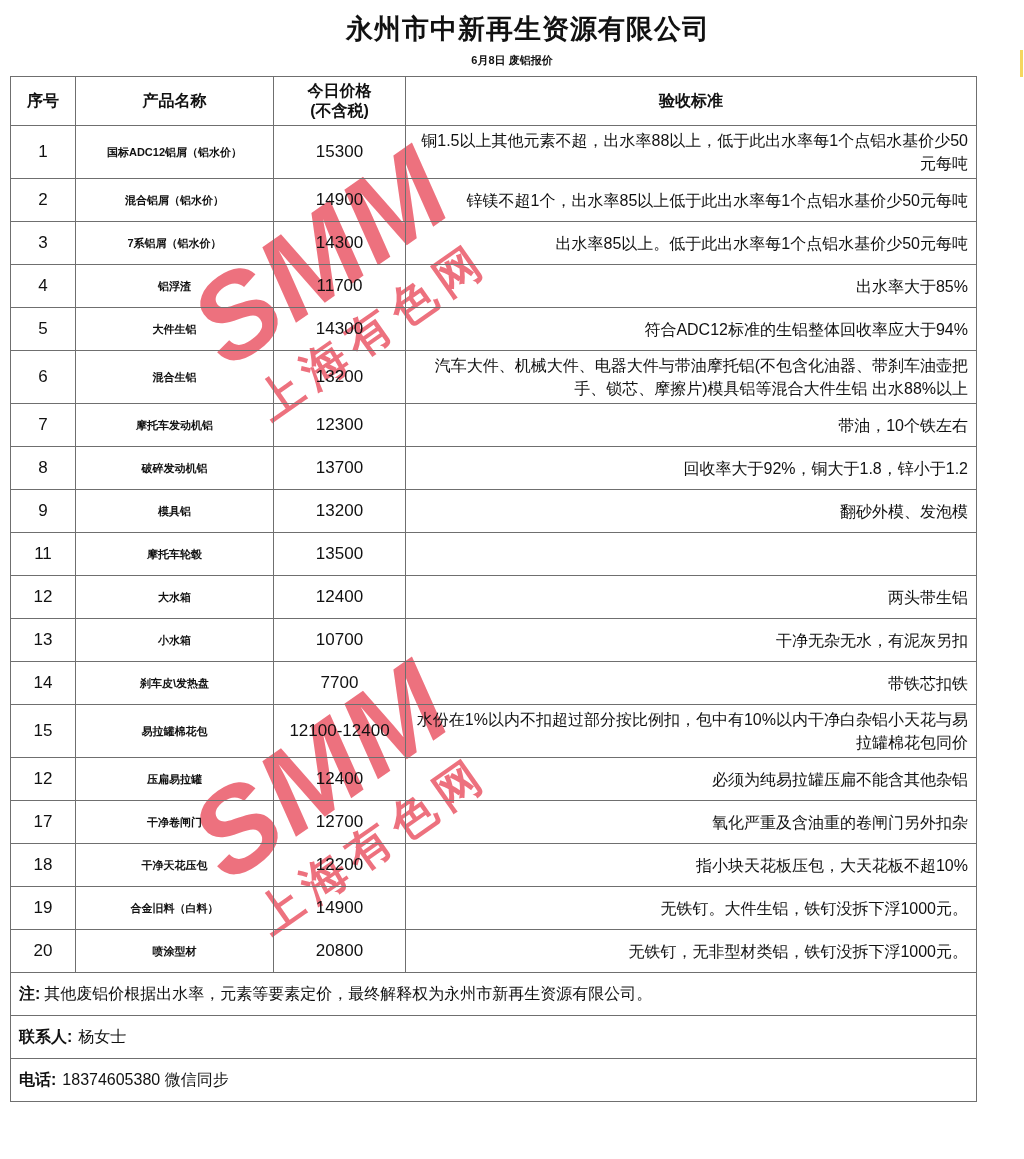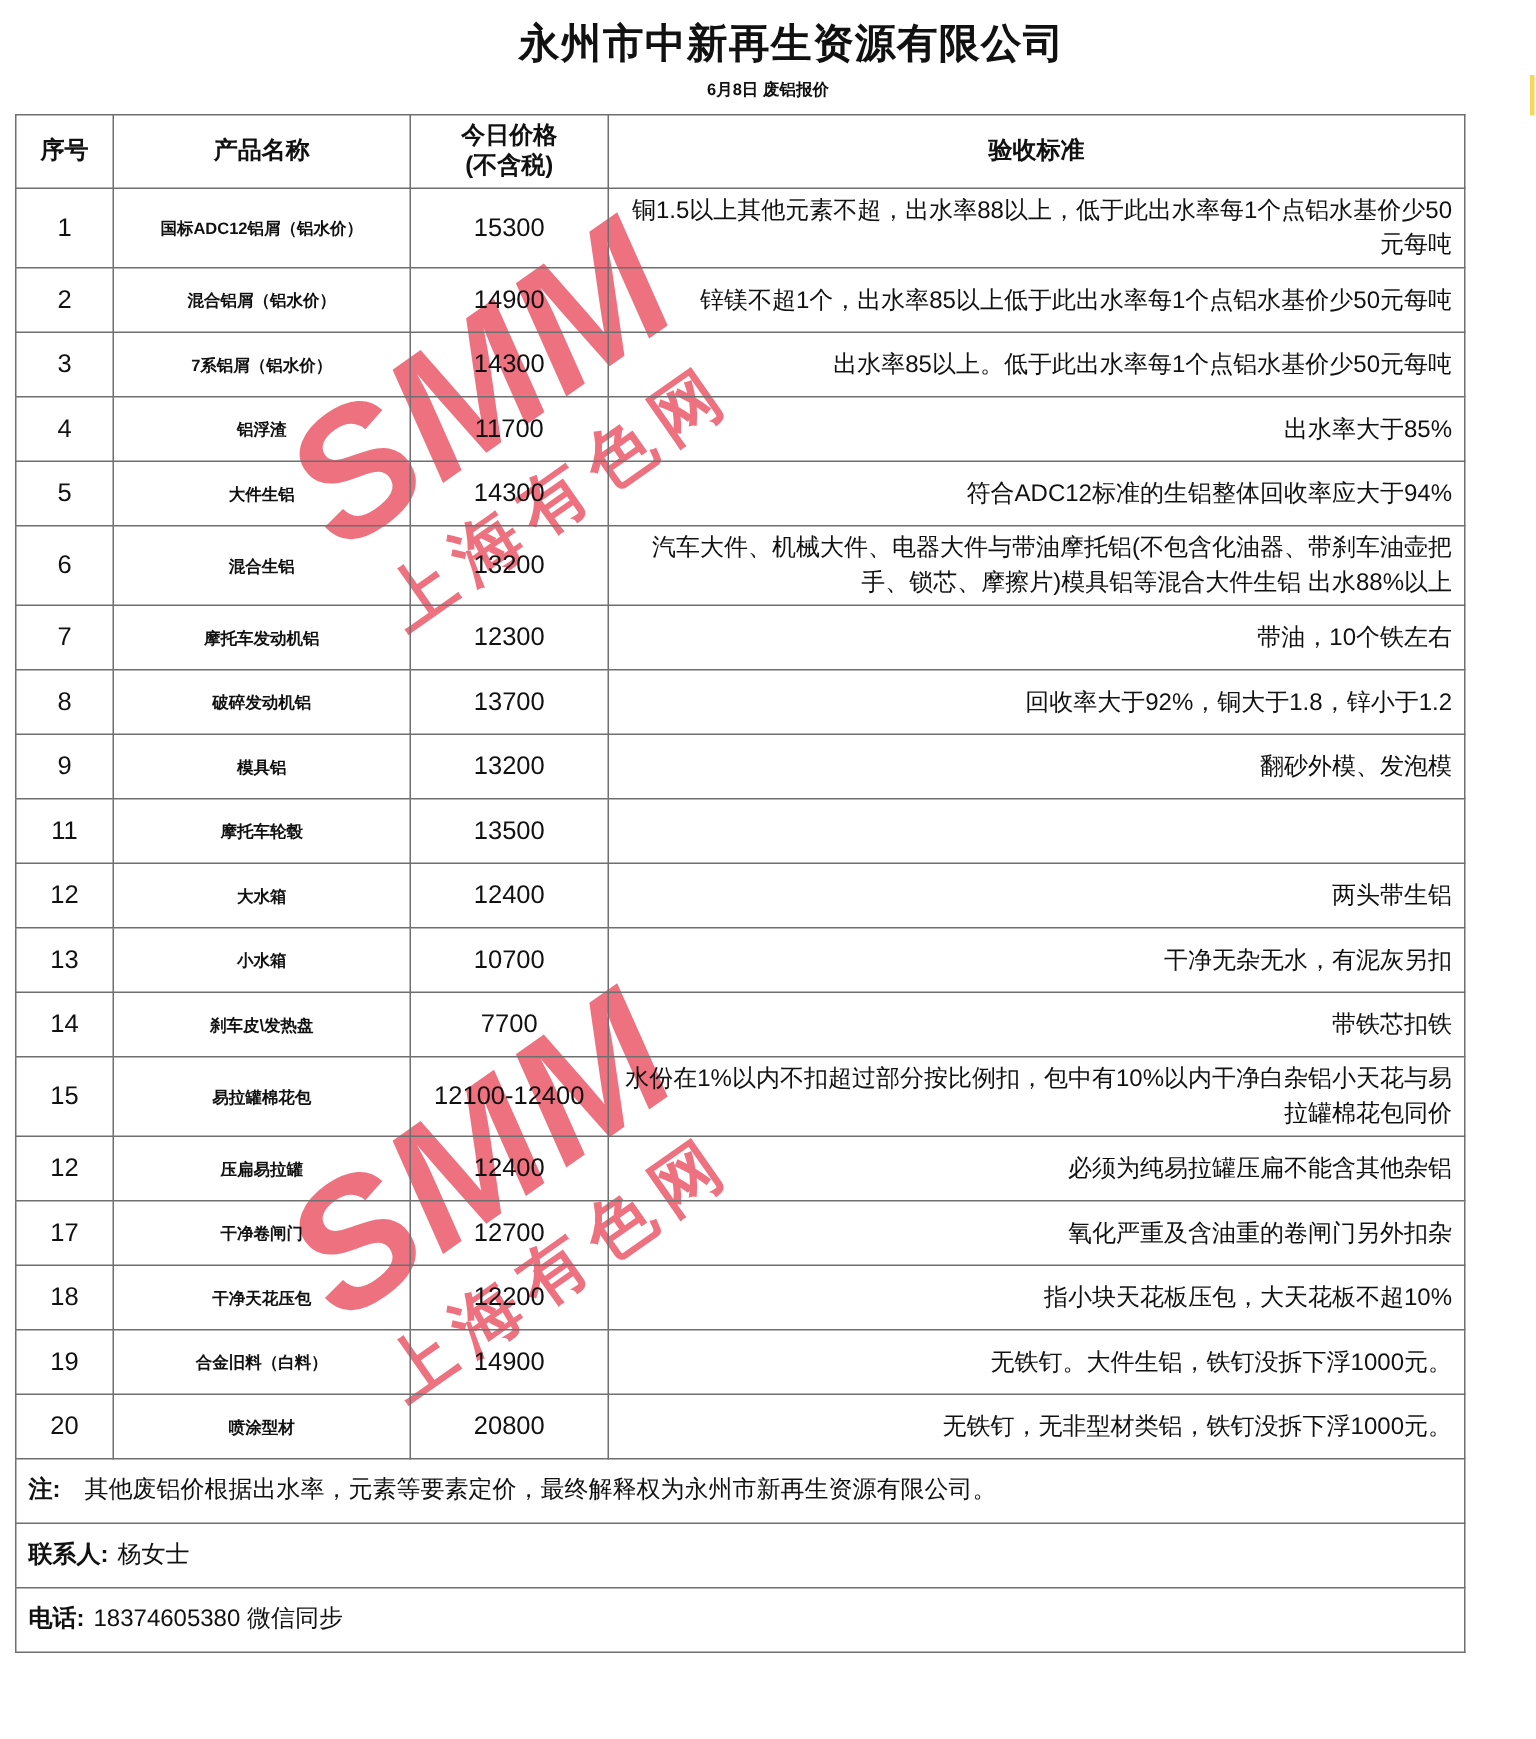--- a/index.html
+++ b/index.html
@@ -69,21 +69,21 @@
     line-height: 20px;
   }
   .price-table tbody td { height: 43px; }
   .td-index   { text-align: center; font-size: 17px; }
   .td-product { text-align: center; font-size: 11px; font-weight: bold; padding: 2px 4px; }
   .td-price   { text-align: center; font-size: 17px; padding: 2px 2px; }
   .td-standard{ text-align: right; font-size: 16px; line-height: 23px; padding: 3px 8px; }
   .td-foot    { height: 41px; text-align: left; font-size: 16px; padding: 3px 8px; line-height: 22px; }
   .fl { font-weight: bold; }
   .fv { margin-left: 6px; }
-  .fv-tight { margin-left: 16px; font-family: Liberation Mono, monospace; }
+  .fv-tight { margin-left: 4px; font-family: Liberation Mono, monospace; }
 
   .scroll-thumb {
     position: absolute; z-index: 3;
     right: 1px; top: 50px;
     width: 3px; height: 27px;
     background: #f5d75f;
   }
 </style>
 </head>
 <body>

